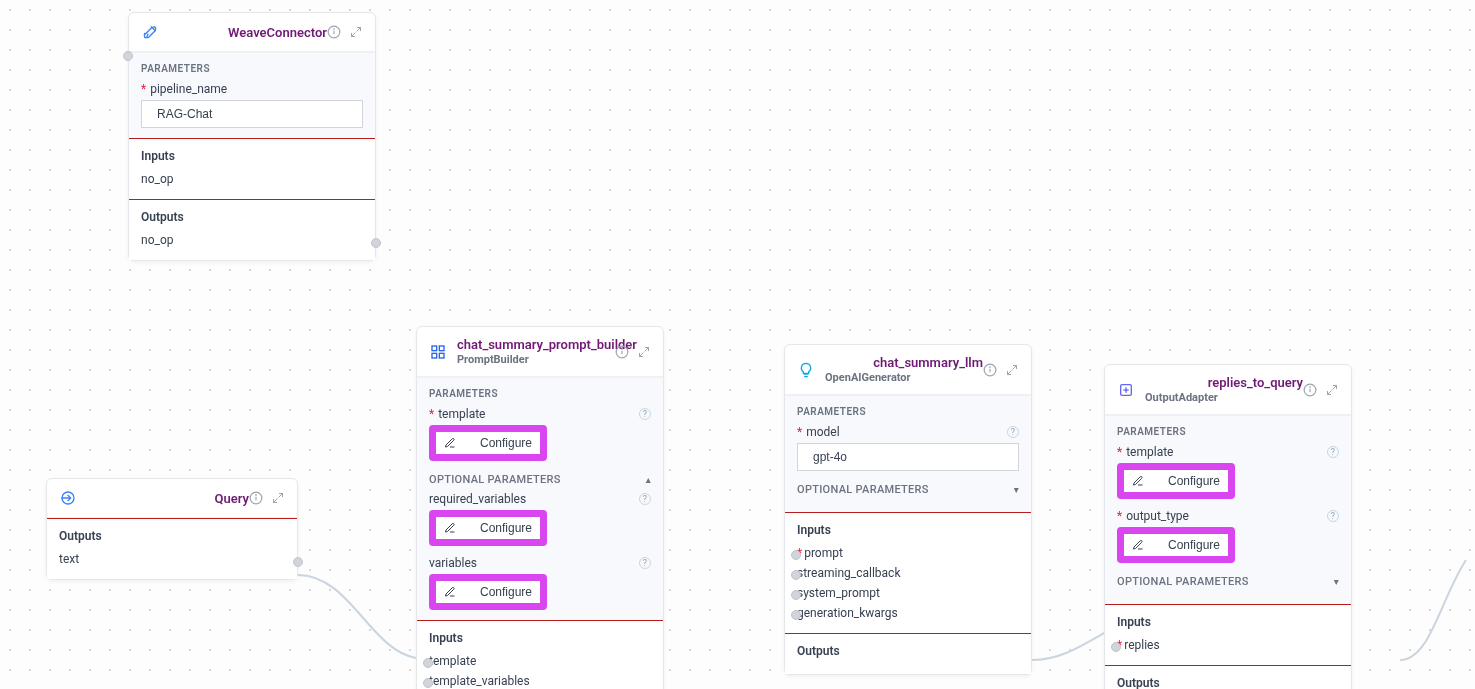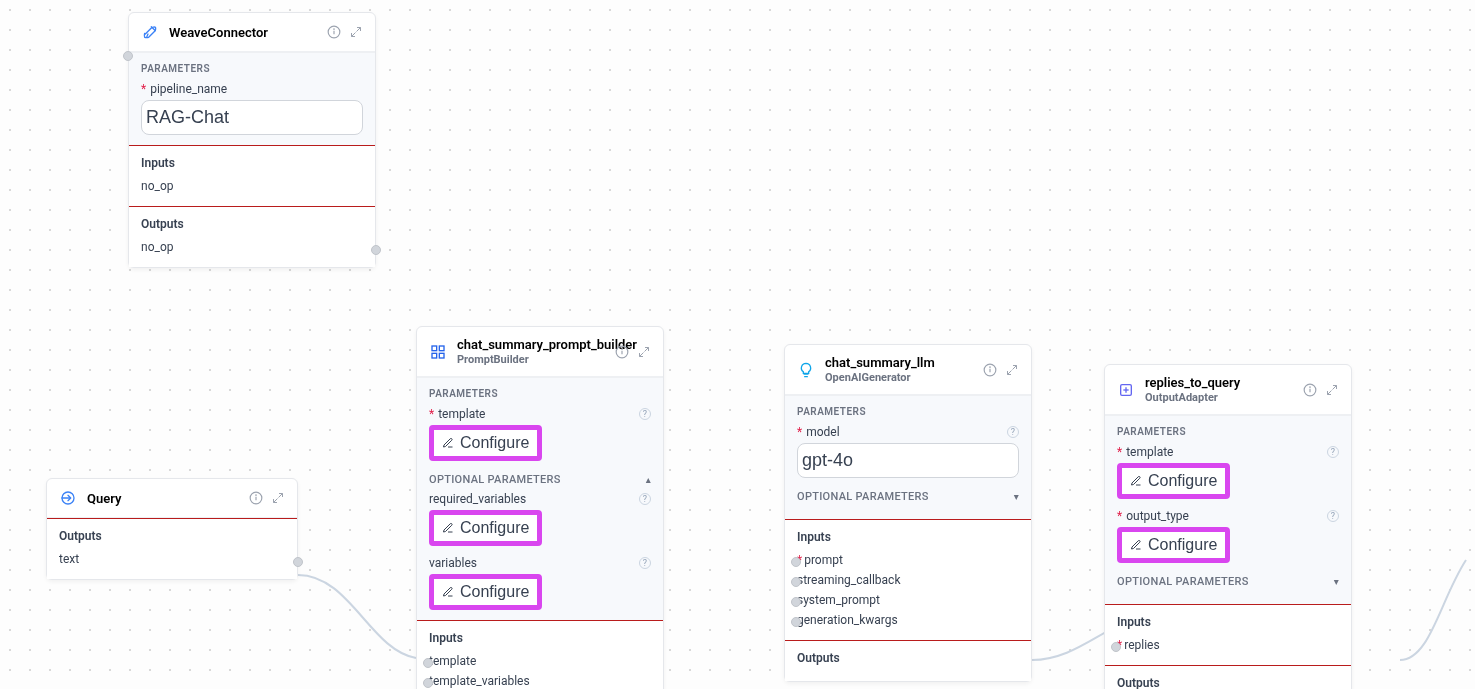--- a/index.html
+++ b/index.html
@@ -32,21 +32,21 @@
     border-bottom: 1px solid #eef0f3;
     position: relative;
   }
   .node-header .icon {
     width: 18px; height: 18px;
     display: inline-flex; align-items: center; justify-content: center;
     margin-right: 10px;
     flex: 0 0 auto;
   }
   .node-titlebox { display: flex; flex-direction: column; flex: 1 1 auto; min-width: 0; }
-  .node-title { font-weight: 600; font-size: 13px; color: #000000; }
+  .node-title { font-weight: 600; font-size: 13px; color: #701a75; text-align: right; }
   .node-subtitle { font-size: 11px; color: #6b7280; margin-top: 1px; font-weight: bold; }
   .header-ctrls { display: flex; gap: 8px; align-items: center; color: #6b7280; }
   .header-ctrls .ctrl { width: 14px; height: 14px; display: inline-flex; align-items: center; justify-content: center; cursor: pointer; }
   .section {
     padding: 10px 12px;
     border-top: 1px solid #eef0f3;
     background: #fcfdfe;
   }
   .section.params { background: #f7f9fc; }
   .section-title {
@@ -63,36 +63,36 @@
     font-size: 12px;
     color: #374151;
     margin-bottom: 4px;
     display: flex; align-items: center; justify-content: space-between; gap: 4px;
   }
   .field-label .label-text { display: flex; align-items: center; gap: 2px; }
   .req { color: #e11d48; margin-right: 2px; }
   .help-icon { width: 12px; height: 12px; border: 1px solid #cbd5e1; border-radius: 50%; color: #94a3b8; font-size: 9px; display: inline-flex; align-items: center; justify-content: center; }
   .text-input {
     width: 100%;
-    padding: 6px 4px;
+    padding: 6px 15px;
     border: 1px solid #d1d5db;
-    border-radius: 8px;
+    border-radius: 0;
     background: #fff;
-    font-size: 18px;
+    font-size: 12px;
     color: #374151;
   }
   .configure-btn {
     display: inline-flex;
     align-items: center;
-    gap: 6px;
+    gap: 24px;
     padding: 4px 8px;
-    border: 5px solid #d946ef;
+    border: 7px solid #d946ef;
     border-radius: 4px;
     background: #fff;
-    font-size: 16px;
+    font-size: 12px;
     color: #374151;
     cursor: pointer;
   }
   .optional-hdr {
     display: flex; justify-content: space-between; align-items: center;
     font-size: 11px;
     letter-spacing: 0.3px;
     color: #6b7280;
     font-weight: 500;
     padding: 2px 0 6px 0;

